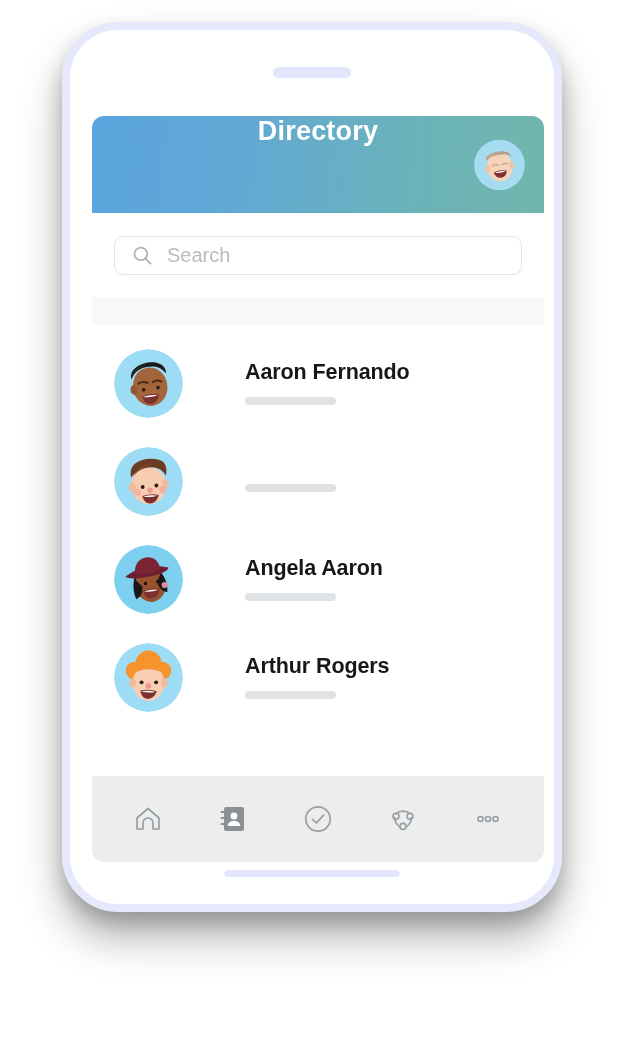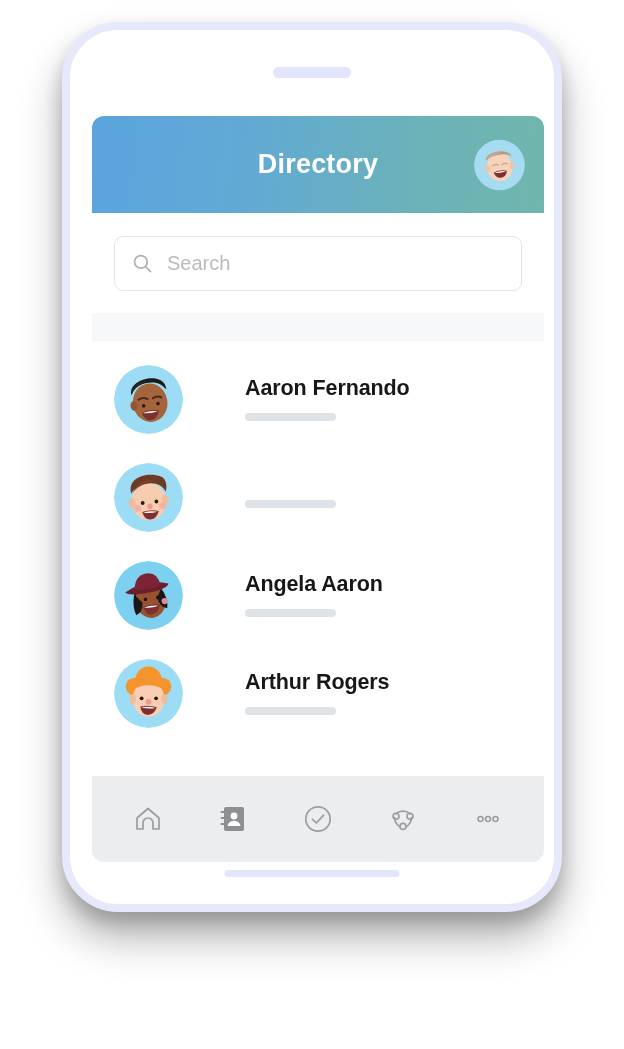--- a/index.html
+++ b/index.html
@@ -66,21 +66,21 @@
     flex-direction: column;
   }
 
   
   #app-header {
     position: relative;
     height: 97px;
     flex: 0 0 97px;
     background: linear-gradient(95deg, #5ba4de 0%, #61a9d5 32%, #6bb2b9 72%, #71b6ac 100%);
     display: flex;
-    align-items: center;
+    align-items: flex-start;
     justify-content: center;
   }
   #page-title {
     color: #ffffff;
     font-size: 27px;
     font-weight: bold;
     letter-spacing: 0.2px;
   }
   #header-avatar {
     position: absolute;
@@ -93,21 +93,21 @@
     overflow: hidden;
   }
 
   
   #search-section {
     flex: 0 0 auto;
     background: #ffffff;
     padding: 23px 22px 22px 22px;
   }
   #search-field {
-    height: 55px;
+    height: 39px;
     border: 1.5px solid #e2e4e6;
     border-radius: 9px;
     display: flex;
     align-items: center;
     padding: 0 16px;
     background: #ffffff;
     box-sizing: border-box;
   }
   #search-icon { flex: 0 0 auto; display:block; margin-right: 13px; }
   #search-input {

